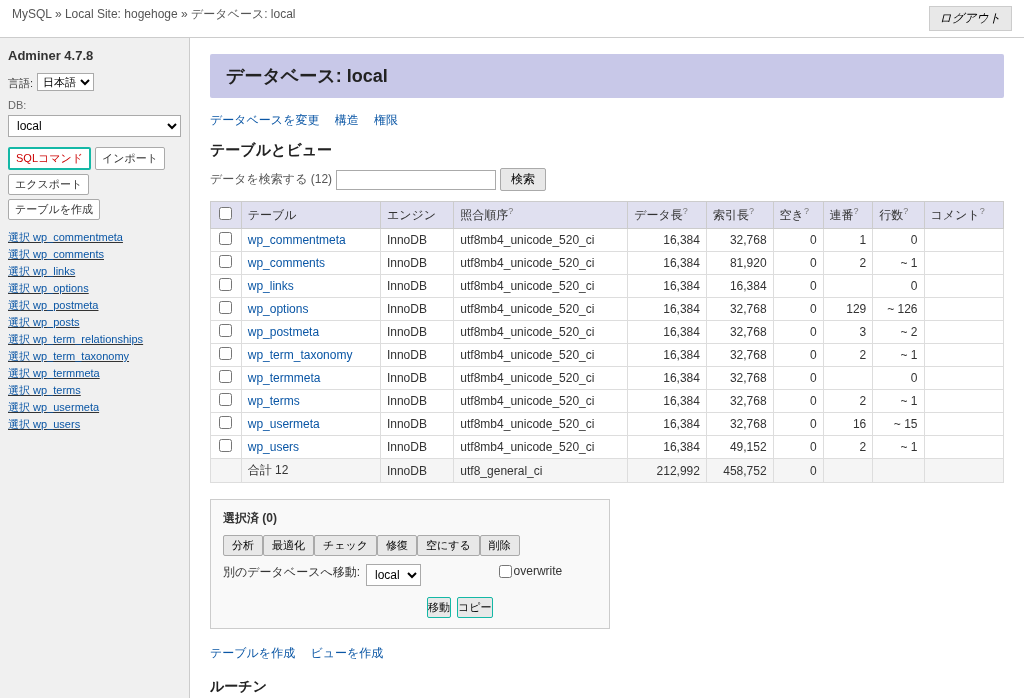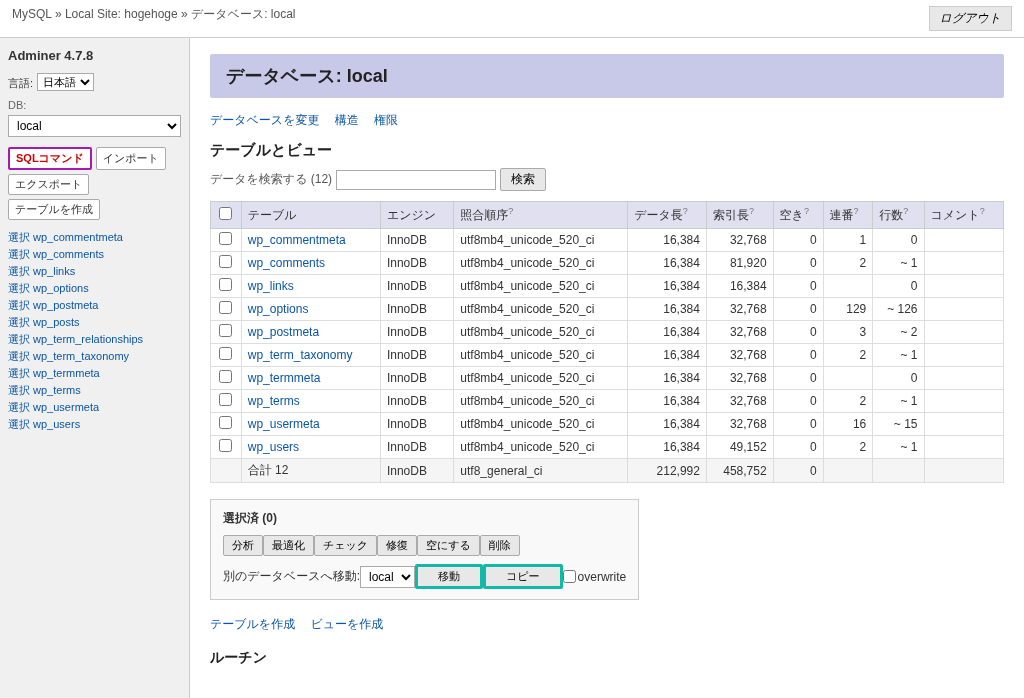--- a/index.html
+++ b/index.html
@@ -55,26 +55,26 @@
       padding: 2px 6px;
       border: 1px solid #aaa;
       background: #fff;
       cursor: pointer;
       border-radius: 2px;
       color: #333;
       text-decoration: none;
     }
     .sidebar-action-btn.highlight {
       background: #fff;
-      border: 2px solid #a21caf;
+      border: 2px solid #14b8a6;
       color: #cc0000;
-      font-weight: bold;
+      font-weight: normal;
     }
     .sidebar-table-list { list-style: none; }
-    .sidebar-table-list li { margin-bottom: 2px; }
+    .sidebar-table-list li { margin-bottom: 2px; text-decoration: underline; }
     .sidebar-table-list a { color: #0a56a5; text-decoration: none; font-size: 11px; }
 
     
     .lang-row { display: flex; align-items: flex-end; gap: 4px; margin-bottom: 8px; font-size: 11px; }
     .lang-select { font-size: 11px; padding: 1px; border: 1px solid #aaa; background: #fff; }
 
     
     .content {
       flex: 1;
       padding: 16px 20px;
@@ -159,34 +159,35 @@
     .selection-box-title { font-weight: bold; margin-bottom: 8px; font-size: 12px; }
     .selection-actions { display: flex; margin-bottom: 8px; flex-wrap: wrap; }
     .sel-btn {
       font-size: 11px;
       padding: 2px 8px;
       border: 1px solid #aaa;
       background: #e8e8e8;
       cursor: pointer;
       border-radius: 2px;
     }
-    .move-row { display: flex; align-items: center; font-size: 12px; flex-wrap: wrap; }
+    .move-row { display: flex; align-items: flex-start; gap: 6px; font-size: 12px; flex-wrap: wrap; }
     .move-select {
       font-size: 12px;
       padding: 2px 4px;
       border: 1px solid #aaa;
       background: #fff;
     }
     .move-btn {
       font-size: 11px;
-      padding: 2px 20px;
-      border: 3px solid #14b8a6;
+      padding: 2px 0;
+      border: 1px solid #14b8a6;
       background: #e8e8e8;
       cursor: pointer;
       border-radius: 2px;
+      margin-top: 33px;
     }
     .overwrite-label { display: flex; align-items: center; gap: 2px; }
 
     
     .section-links { margin-bottom: 16px; font-size: 12px; }
     .section-links a { color: #0a56a5; text-decoration: none; margin-right: 12px; }
 
     .sub-section { margin-bottom: 16px; }
     .sub-section-heading { font-size: 14px; font-weight: bold; margin-bottom: 6px; color: #222; }
 

